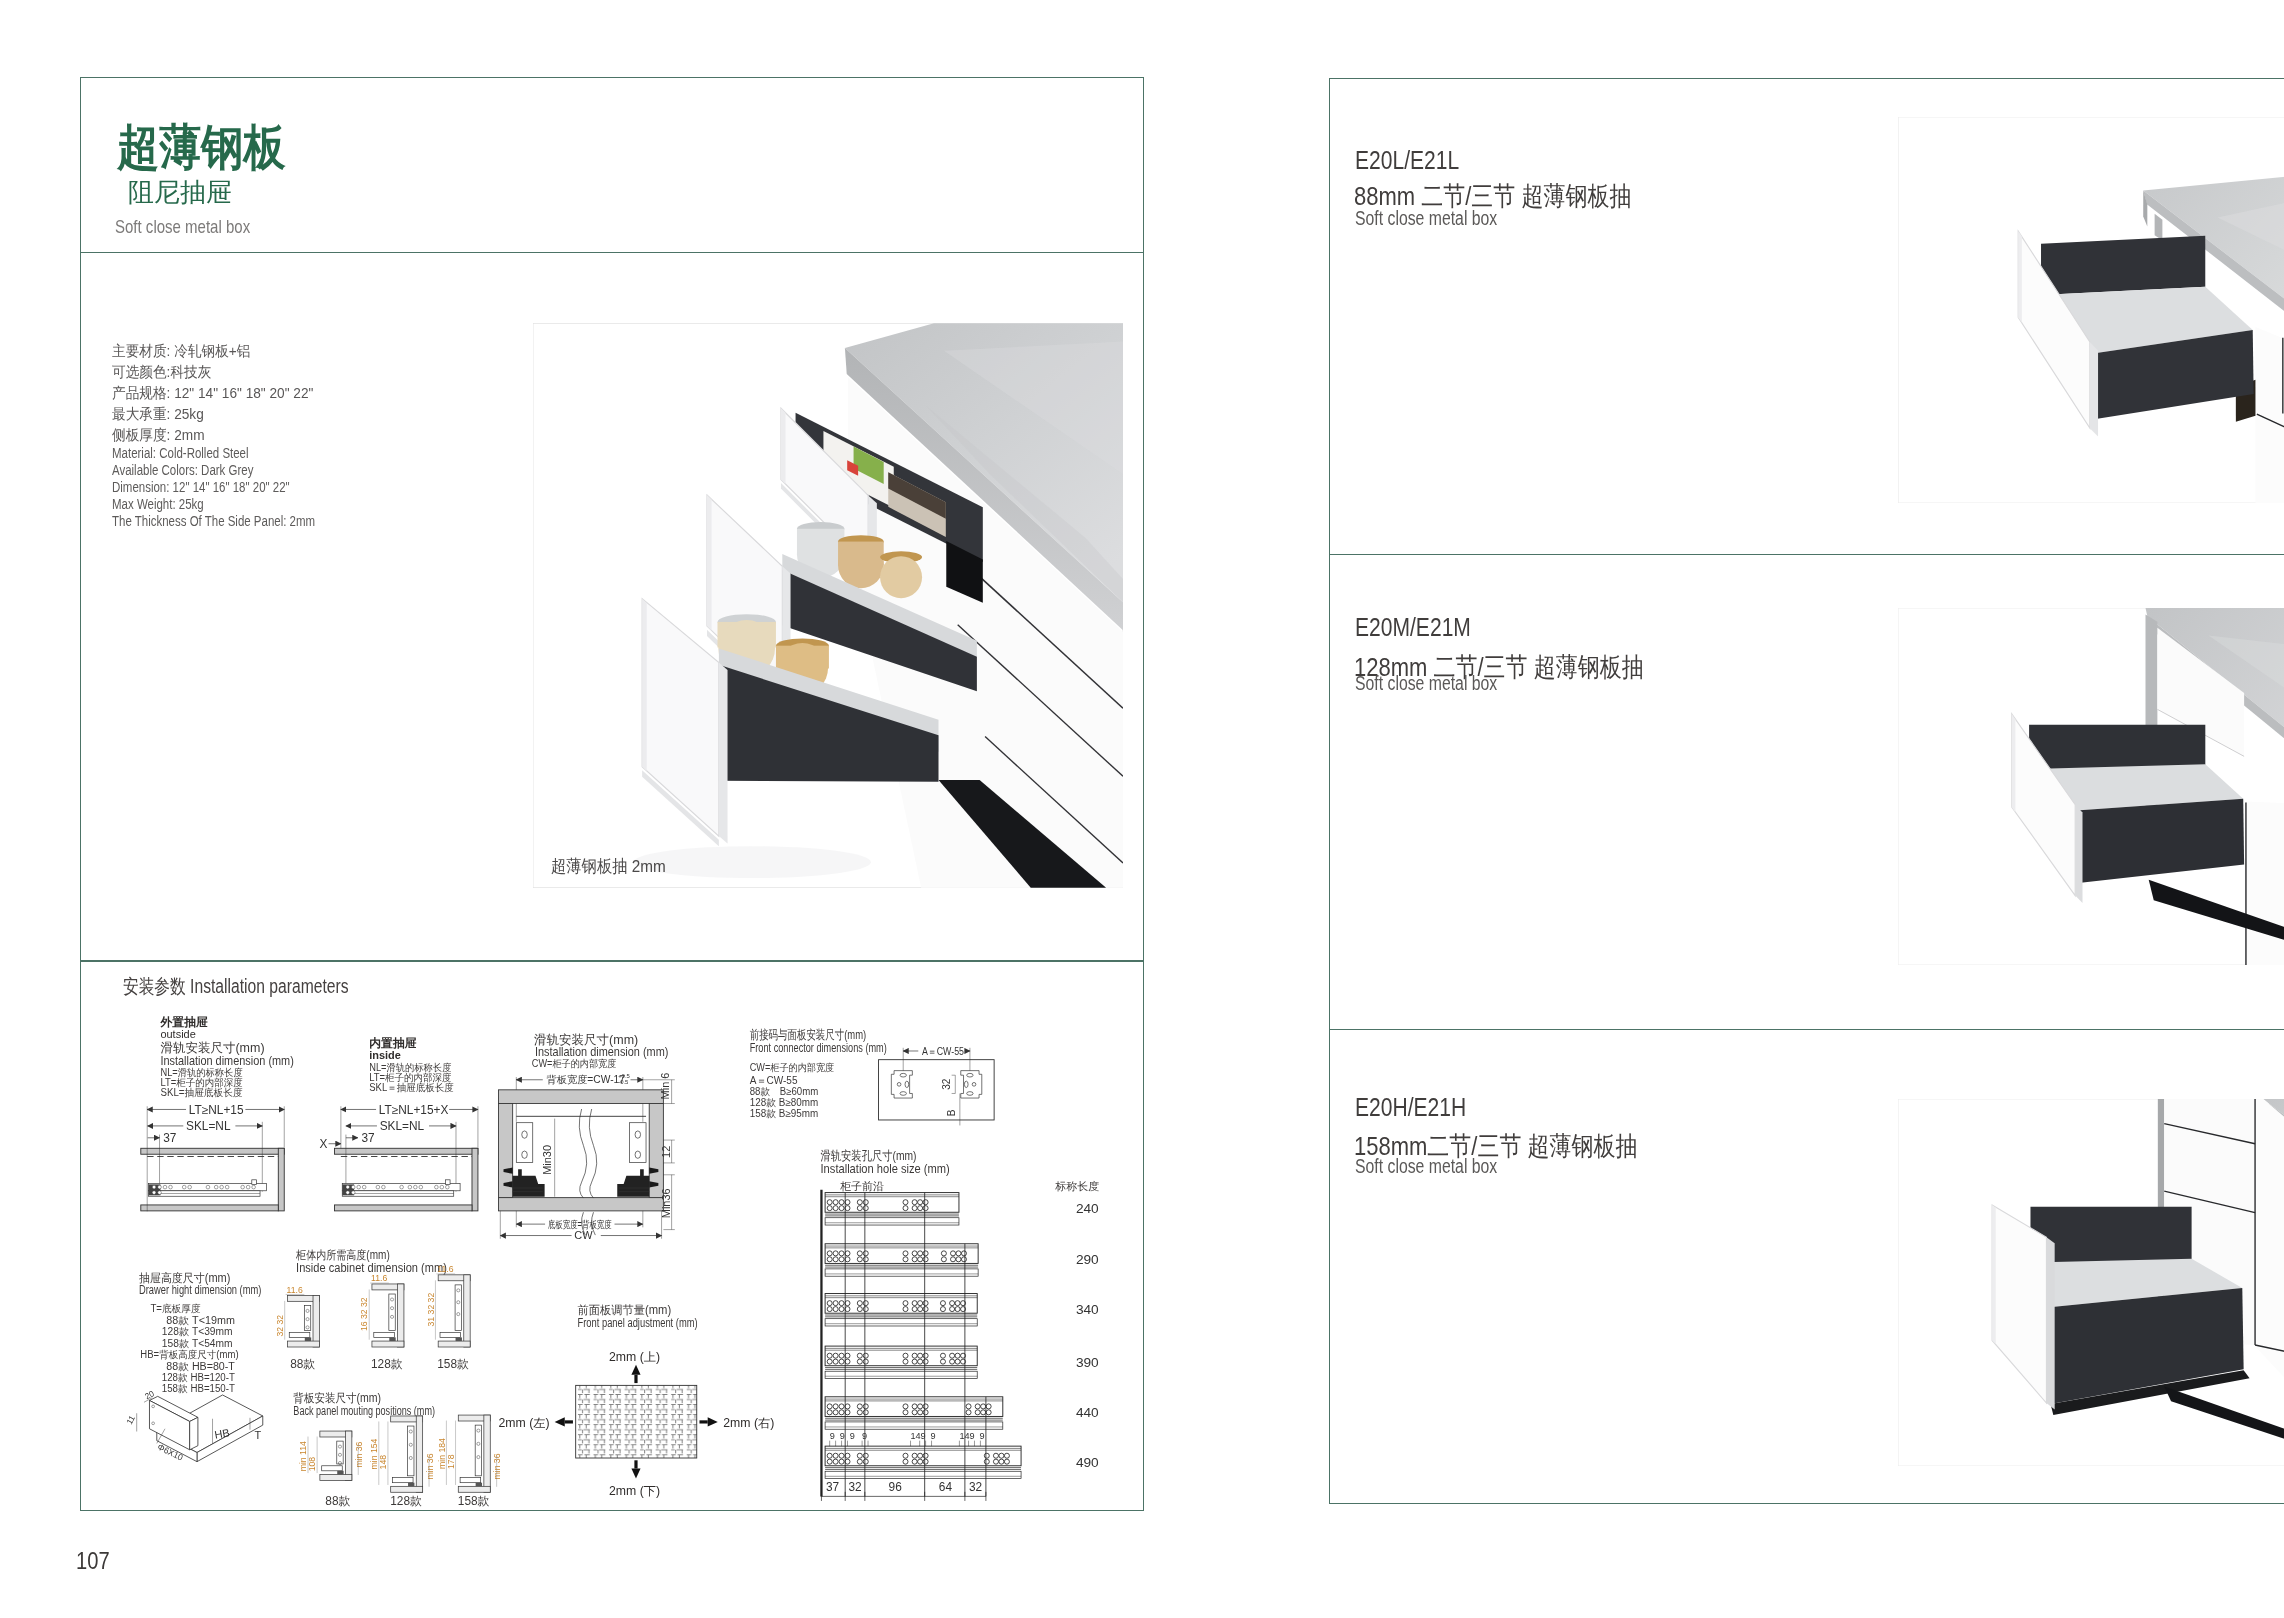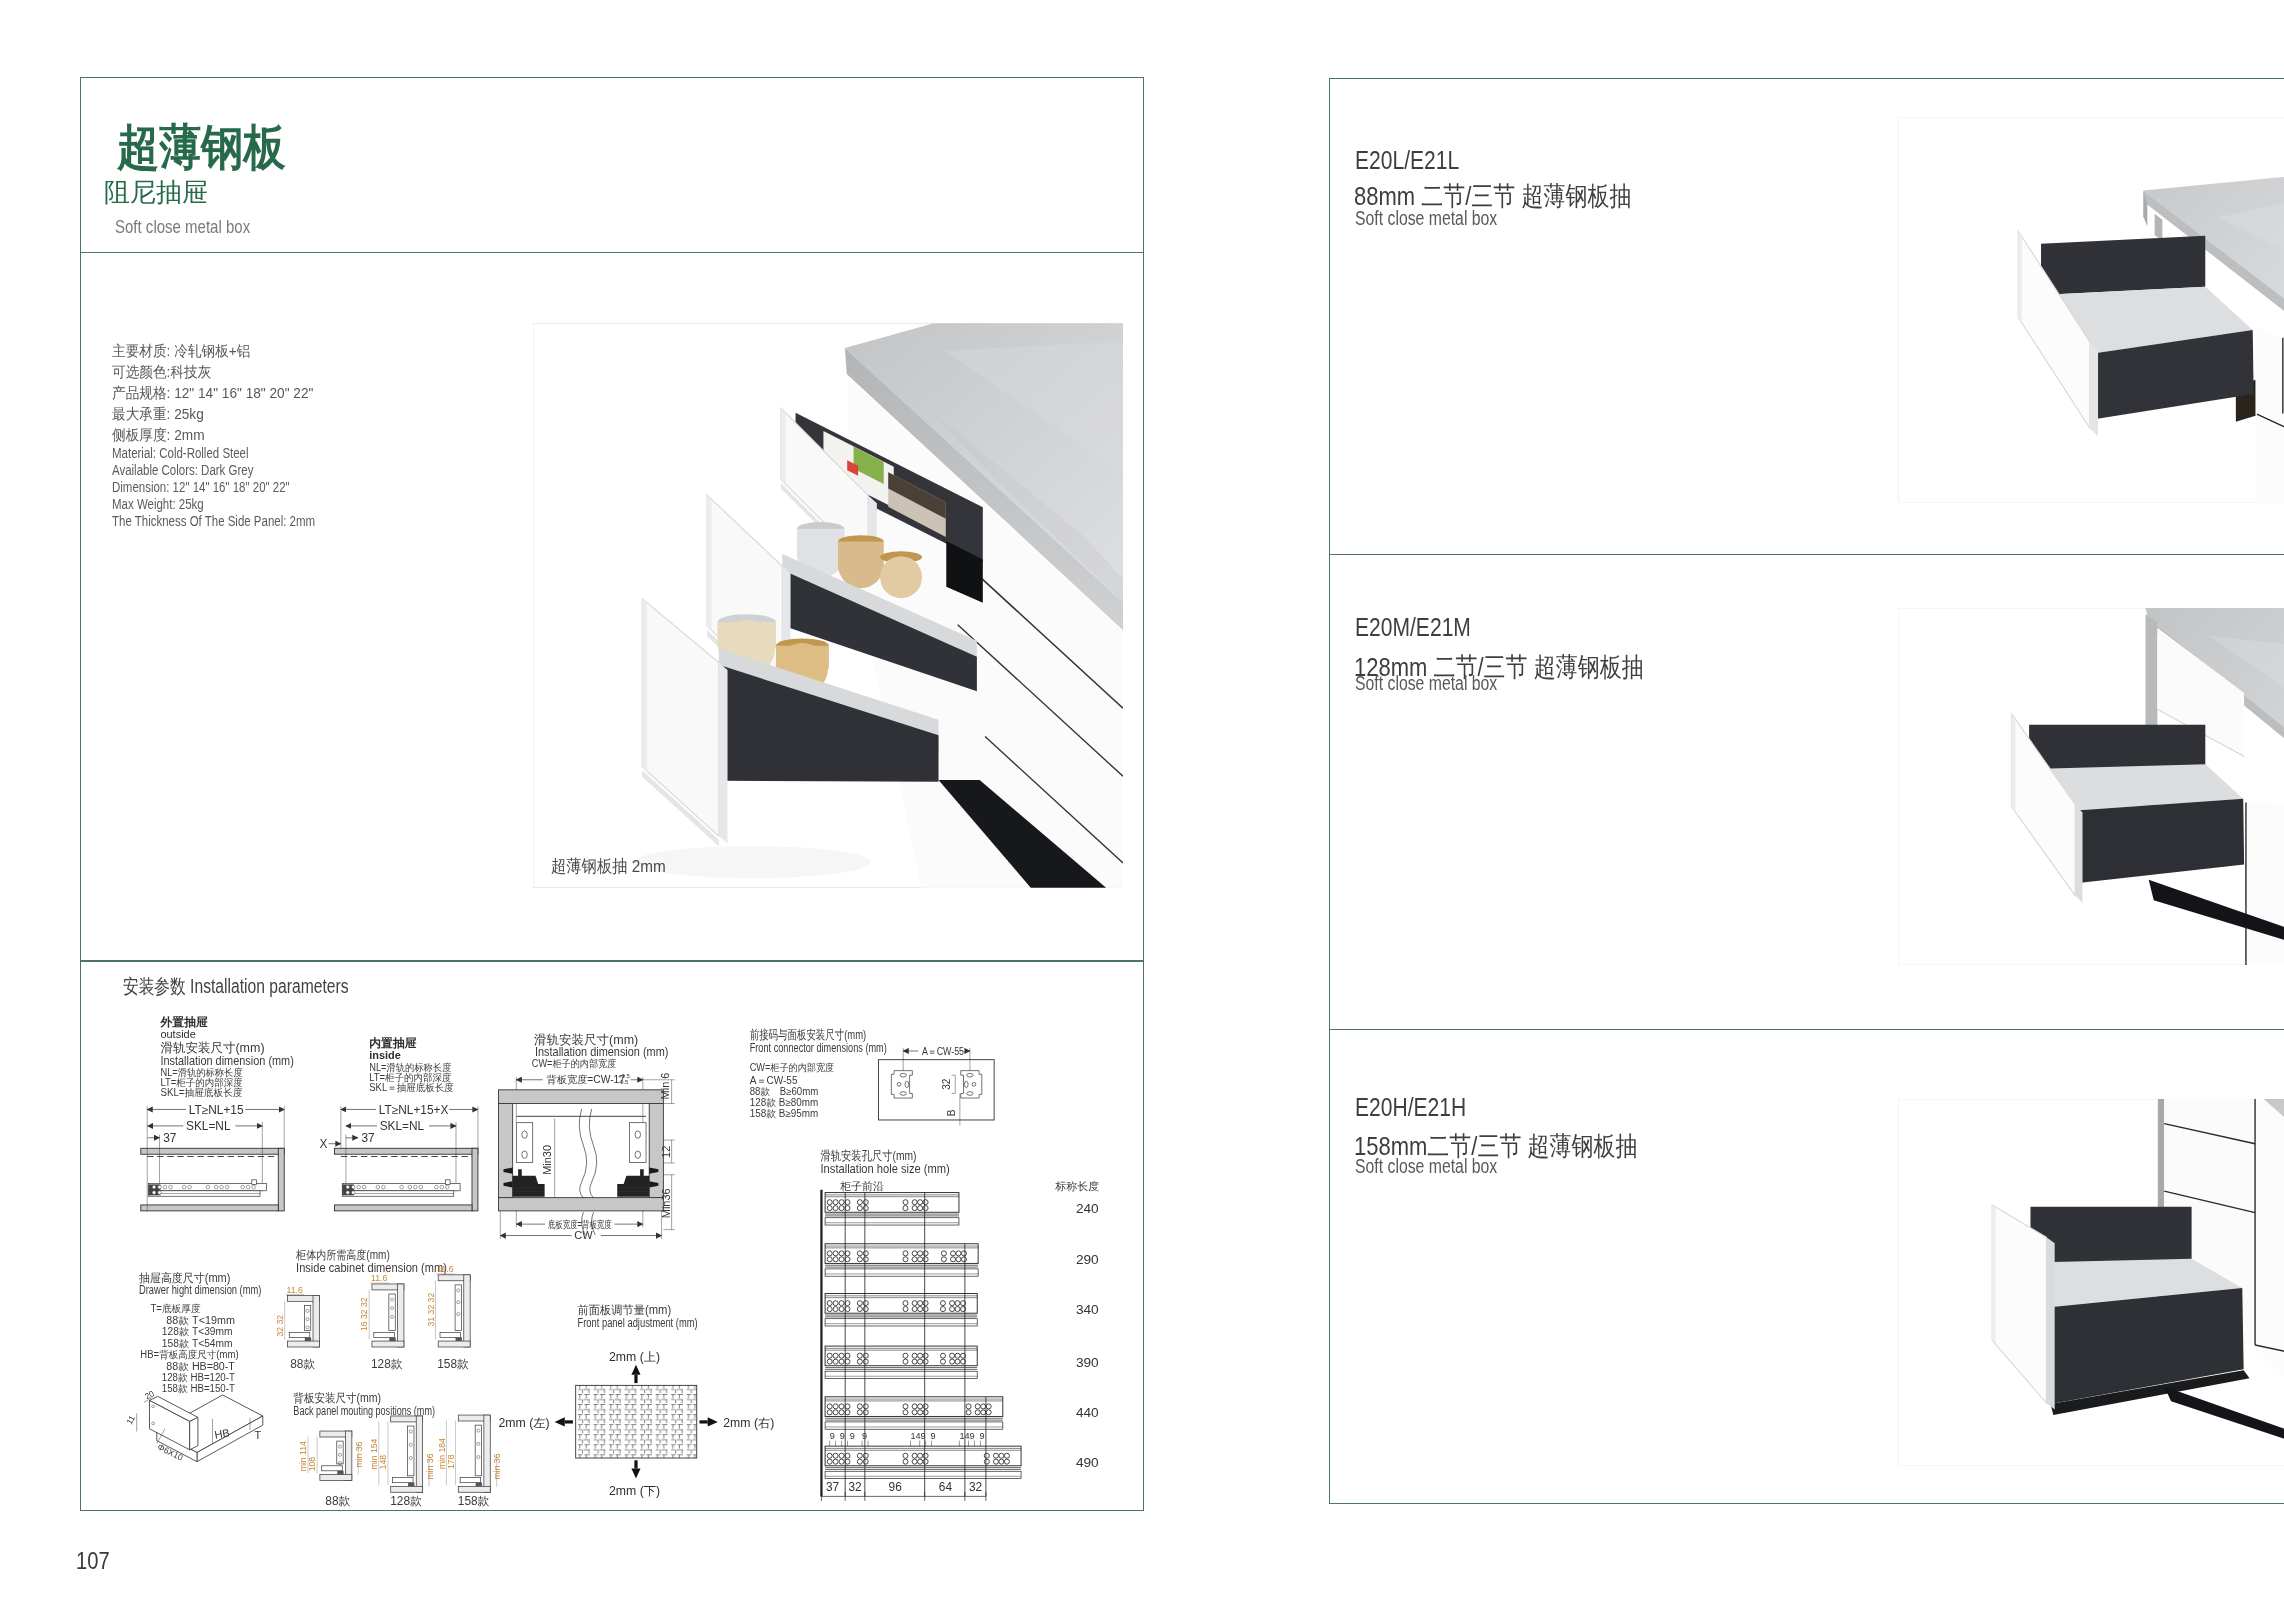--- a/index.html
+++ b/index.html
@@ -9,21 +9,21 @@
   .bx{position:absolute;border:1.4px solid #4c7366;box-sizing:border-box;}
   .sx{transform-origin:0 0;}
 </style>
 </head>
 <body>
 
 <div class="bx" style="left:80px;top:77px;width:1064px;height:176px;"></div>
 
 <div class="abs sx" style="left:117px;top:121px;font-size:49px;font-weight:bold;color:#26694b;line-height:1.1;transform:scaleX(0.86);">超薄钢板</div>
 
-<div class="abs" style="left:104px;top:178px;font-size:26px;color:#26694b;line-height:1.1;">阻尼抽屉</div>
+<div class="abs" style="left:128px;top:178px;font-size:26px;color:#26694b;line-height:1.1;">阻尼抽屉</div>
 
 <div class="abs sx" style="left:115px;top:217px;font-size:19px;color:#7c7a79;line-height:1.1;transform:scaleX(0.79);">Soft close metal box</div>
 
 <div class="bx" style="left:80px;top:253px;width:1064px;height:708px;border-top:none;"></div>
 
 <div class="abs sx" style="left:112px;top:340px;font-size:15px;color:#585656;line-height:21px;transform:scaleX(0.91);">主要材质: 冷轧钢板+铝<br>可选颜色:科技灰<br>产品规格: 12" 14" 16" 18" 20" 22"<br>最大承重: 25kg<br>侧板厚度: 2mm</div>
 
 <div class="abs sx" style="left:112px;top:445px;font-size:14px;color:#5d5b5a;line-height:17px;transform:scaleX(0.82);">Material: Cold-Rolled Steel<br>Available Colors: Dark Grey<br>Dimension: 12" 14" 16" 18" 20" 22"<br>Max Weight: 25kg<br>The Thickness Of The Side Panel: 2mm</div>
 
 <svg class="abs" style="left:533px;top:323px;" width="590" height="565" viewBox="0 0 1292 1236">

